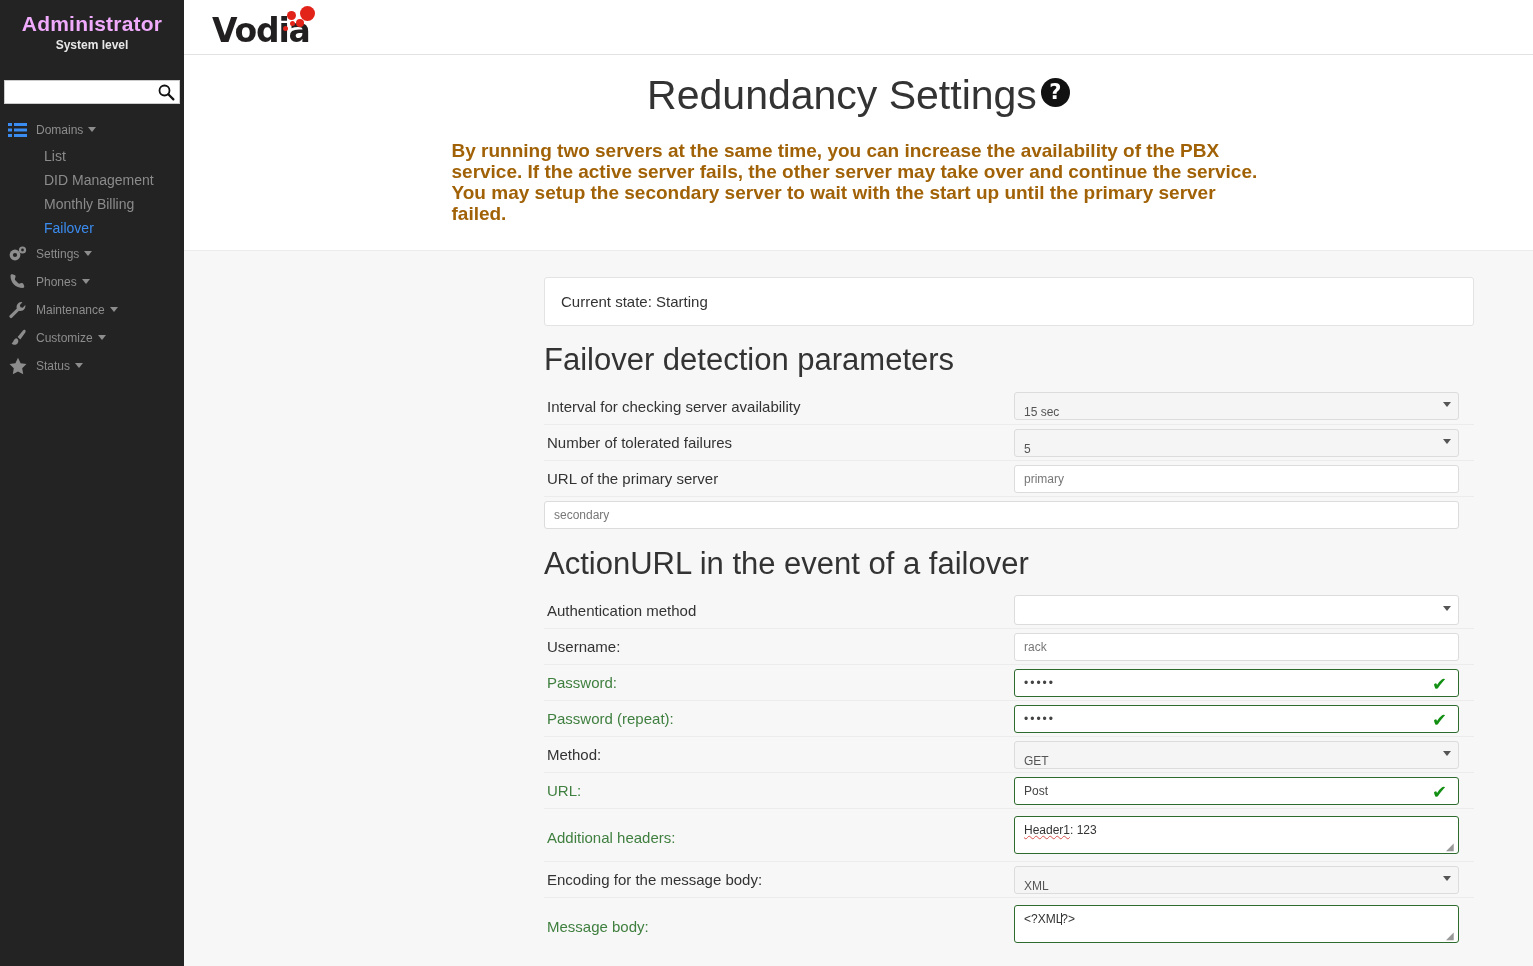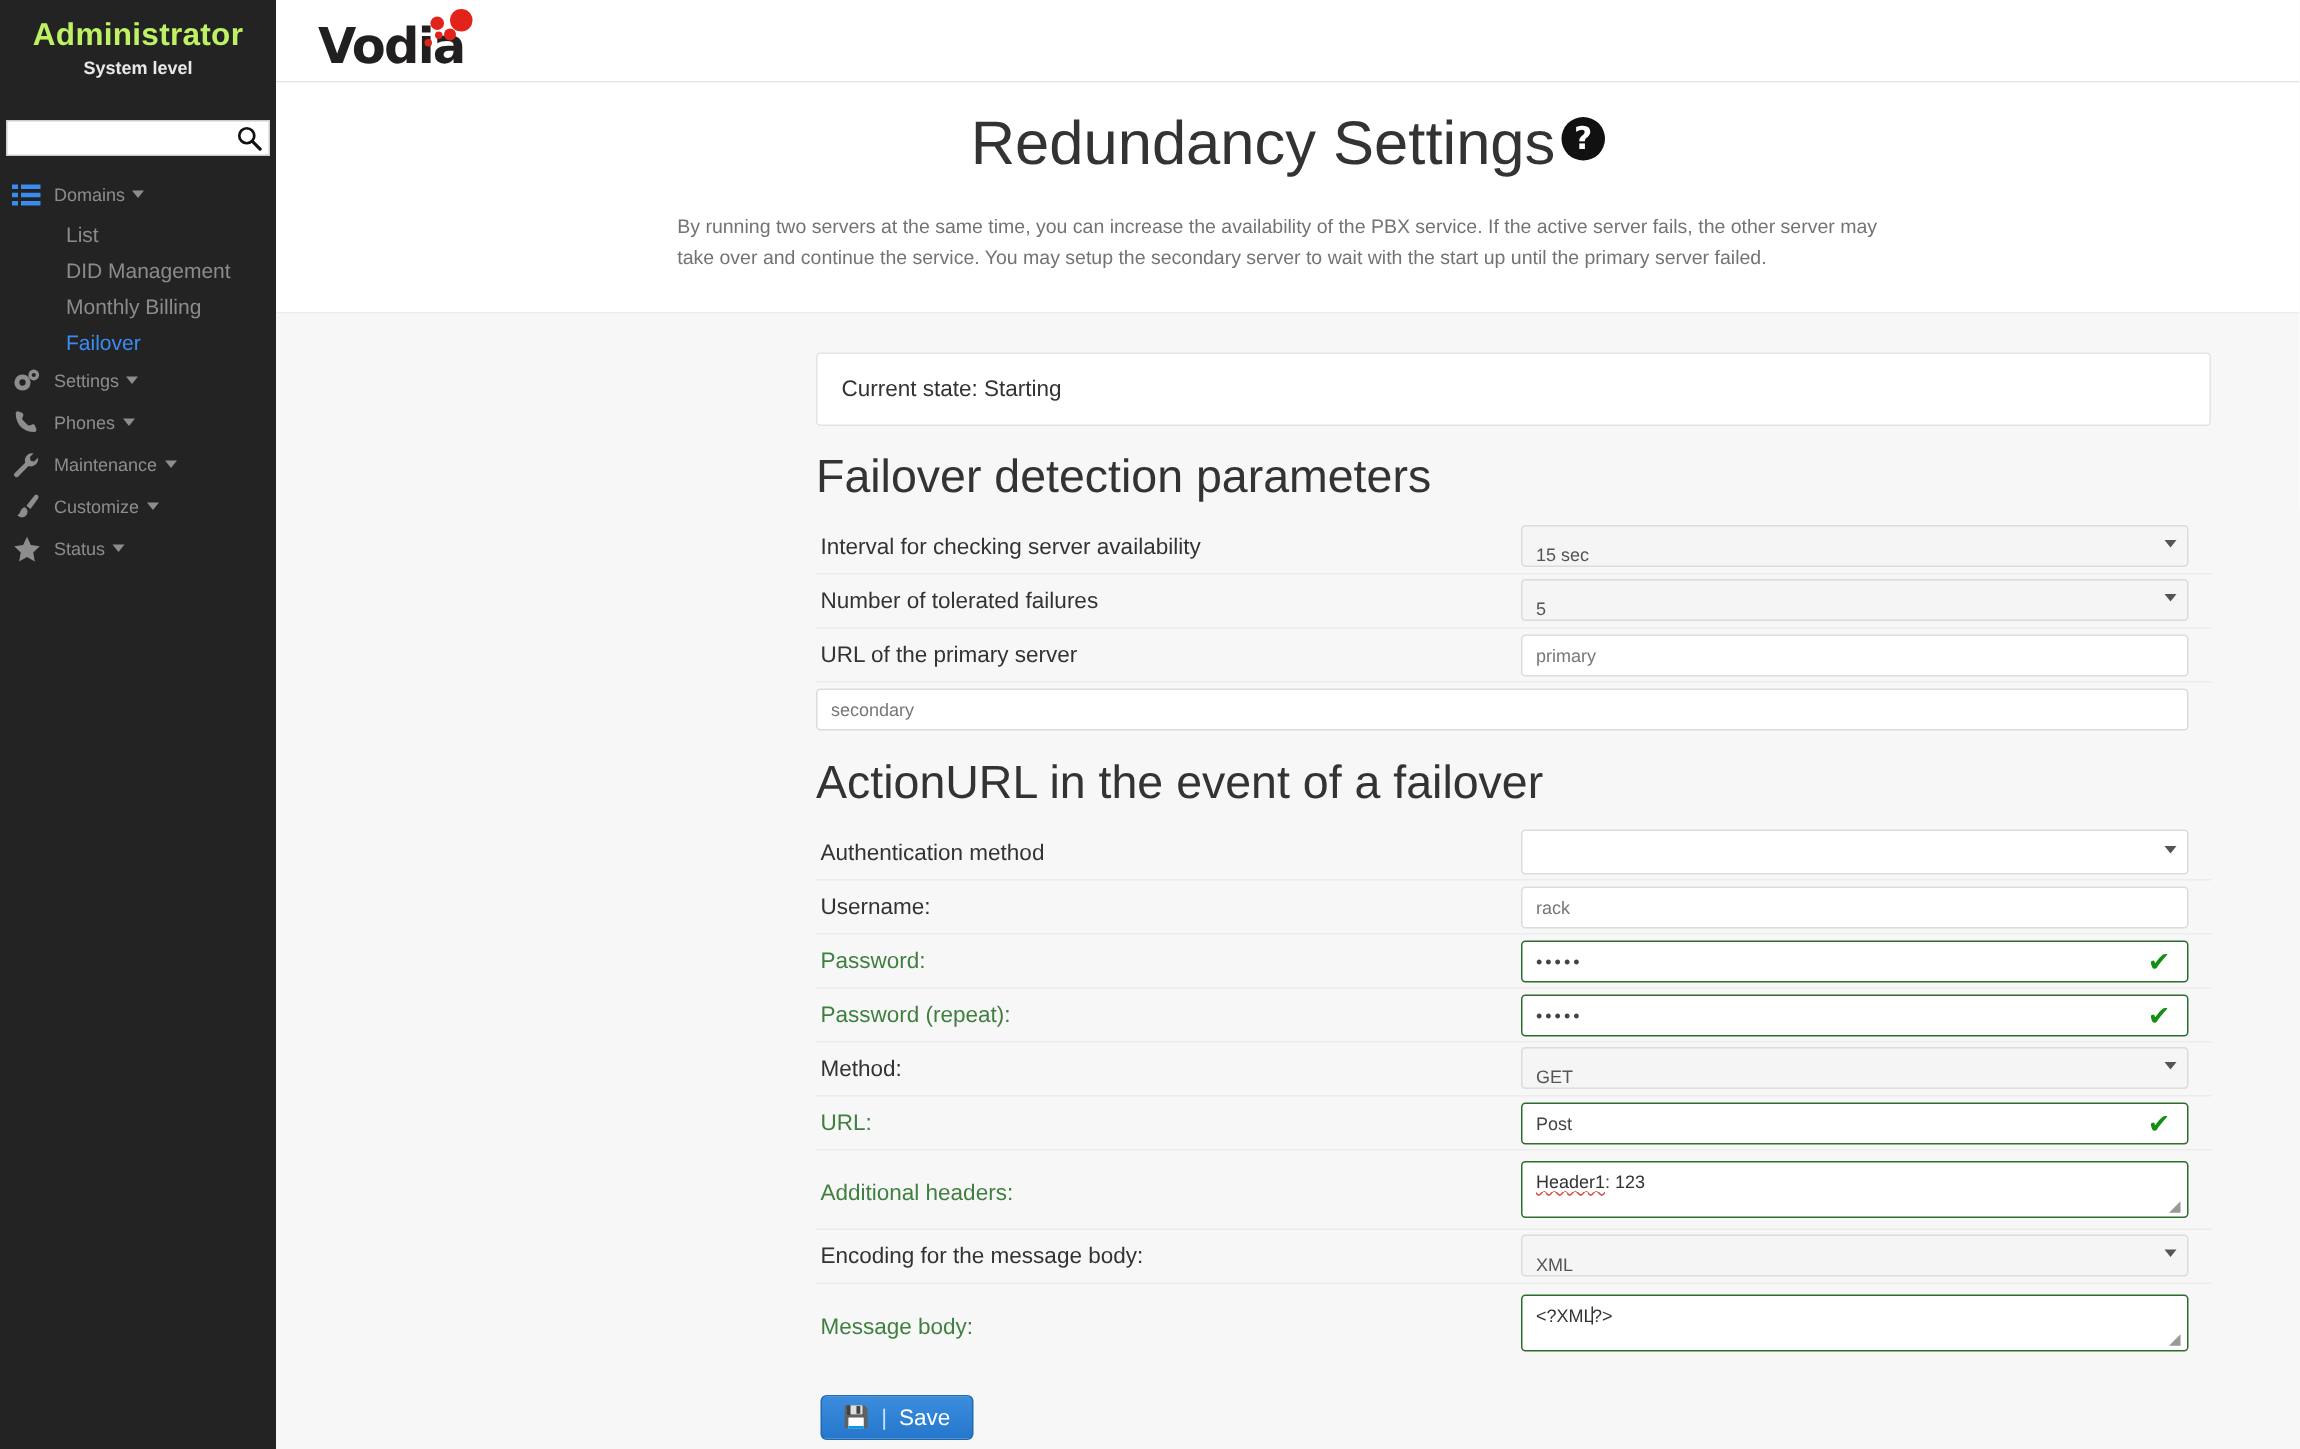--- a/index.html
+++ b/index.html
@@ -14,21 +14,21 @@
 
   
   .sidebar {
     width: 184px; min-width: 184px; height: 966px;
     background: #232323;
     color: #9a9a9a;
     padding-top: 8px;
   }
   .admin-title {
     text-align: center;
-    color: #bef264;
+    color: #f0abfc;
     font-size: 21px;
     font-weight: bold;
     letter-spacing: .2px;
     margin: 4px 0 2px 0;
   }
   .admin-sub {
     text-align: center;
     color: #e8e8e8;
     font-size: 12px;
     font-weight: bold;
@@ -154,24 +154,25 @@
     line-height: 29px;
     text-align: center;
     vertical-align: 10px;
     margin-left: 4px;
     cursor: pointer;
     font-family: "DejaVu Sans", sans-serif;
   }
   .page-desc {
     width: 830px;
     margin: 0 auto;
-    font-size: 13px;
+    font-size: 19px;
     line-height: 21px;
-    color: #737373;
+    color: #a16207;
     padding-left: 8px;
+    font-weight: bold;
   }
 
   .content {
     padding: 26px 0 0 0;
   }
   .form-area {
     width: 930px;
     margin-left: 360px;
   }
   .state-box {

